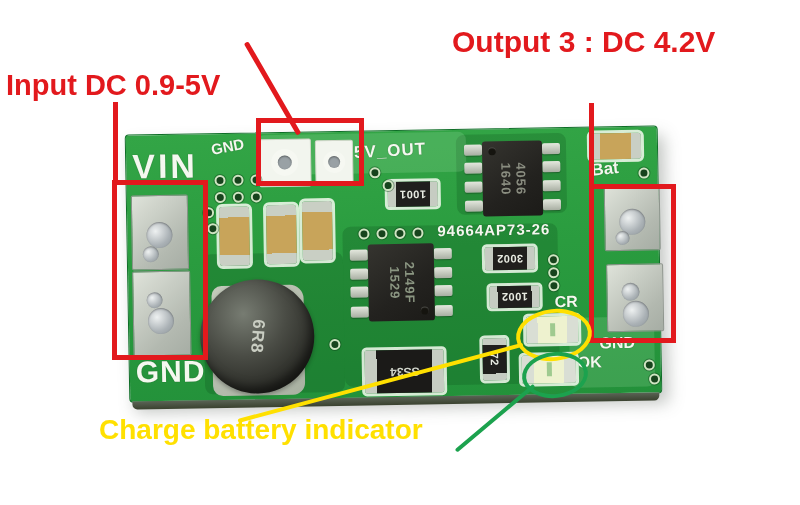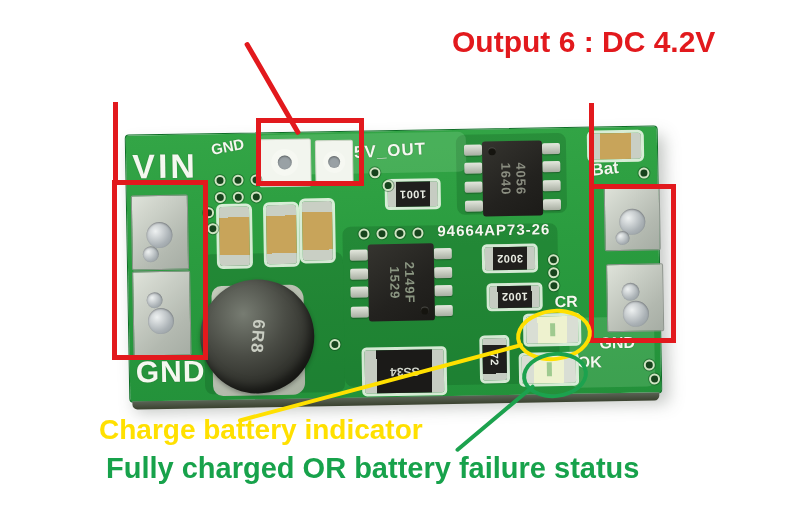--- a/index.html
+++ b/index.html
@@ -233,17 +233,17 @@
 
   <div class="rline" style="left:113px;top:102px;width:5px;height:80px;"></div>
   <div class="rline" style="left:589px;top:103px;width:5px;height:83px;"></div>
   <div class="hline" style="left:246px;top:40px;width:106px;background:#e2191d;height:5px;transform:rotate(60deg);"></div>
 
   <div class="oval" style="left:516px;top:309px;width:68px;height:44px;border:4px solid #ffe000;transform:rotate(-6deg);"></div>
   <div class="oval" style="left:522px;top:352px;width:58px;height:38px;border:4px solid #1ca24e;transform:rotate(-6deg);"></div>
   <div class="hline yellow-line" style="left:238px;top:419px;width:295px;transform:rotate(-15deg);"></div>
   <div class="hline green-line" style="left:456px;top:449px;width:102px;transform:rotate(-40deg);"></div>
 
-  <div class="ann red out1">Output 6 : DC 4.2V</div>
+  <div class="ann red inp">Input DC 0.9-5V</div>
+  <div class="ann red out1">Output 3 : DC 4.2V</div>
   <div class="ann charge">Charge battery indicator</div>
-  <div class="ann fully">Fully charged OR battery failure status</div>
 
 </div>
 
 </body></html>

